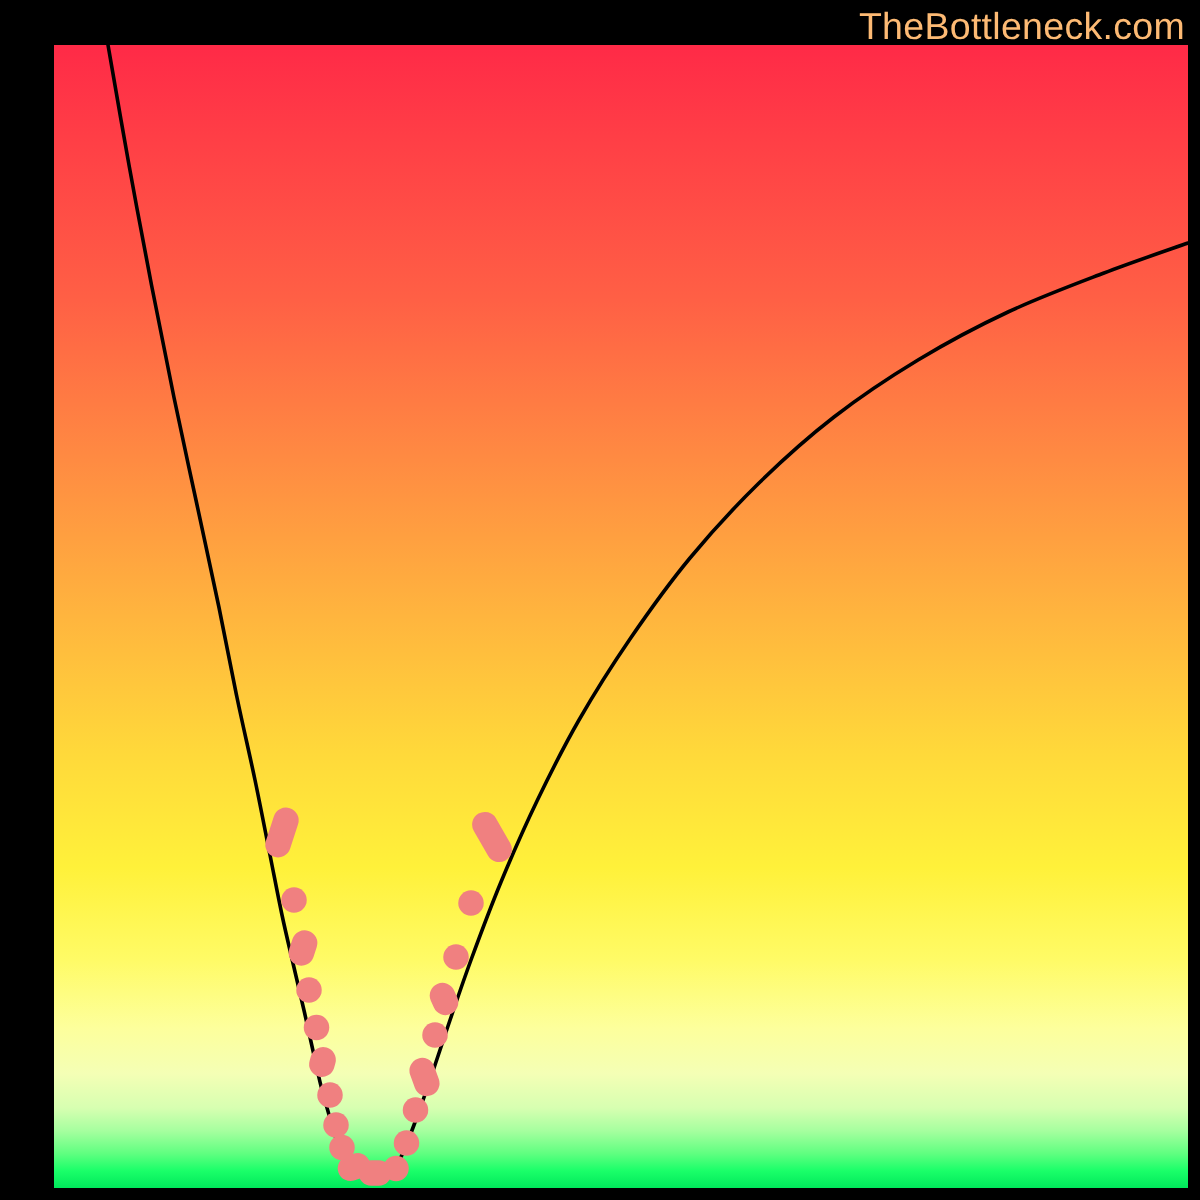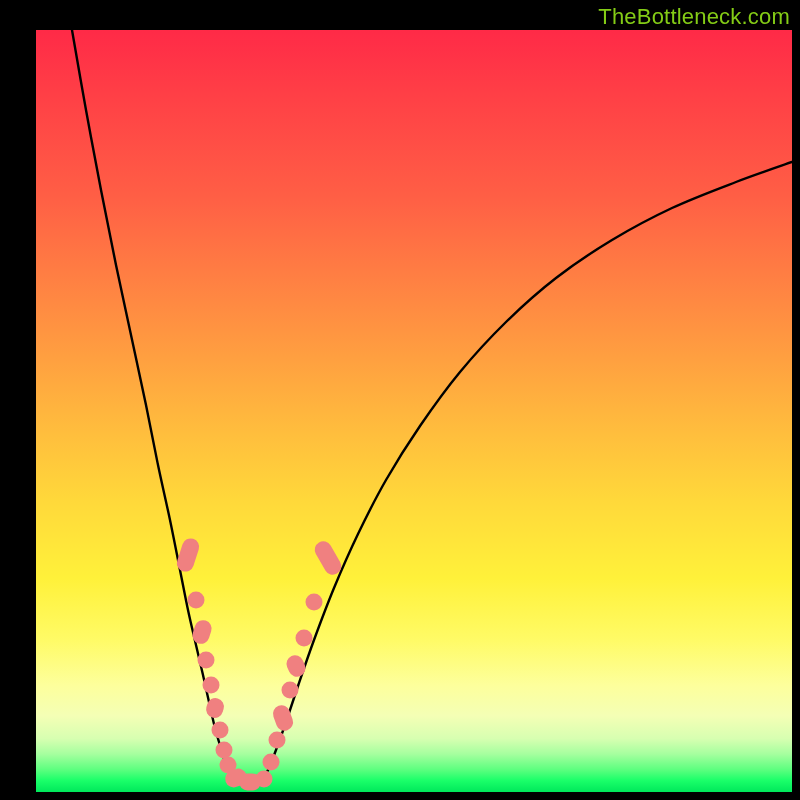--- a/index.html
+++ b/index.html
@@ -42,22 +42,22 @@
       #a6ff9f 95%,
       #5fff80 97%,
       #1aff69 98.5%,
       #00e85b 100%
     );
   }
   .watermark {
     position: absolute;
     top: 4px;
     right: 10px;
-    color: #84cc16;
-    font-size: 22px;
+    color: #fdba74;
+    font-size: 25px;
     font-weight: 500;
     letter-spacing: 0.2px;
     user-select: none;
   }
   svg.curve {
     position: absolute;
     left: 0;
     top: 0;
     width: 756px;
     height: 762px;

